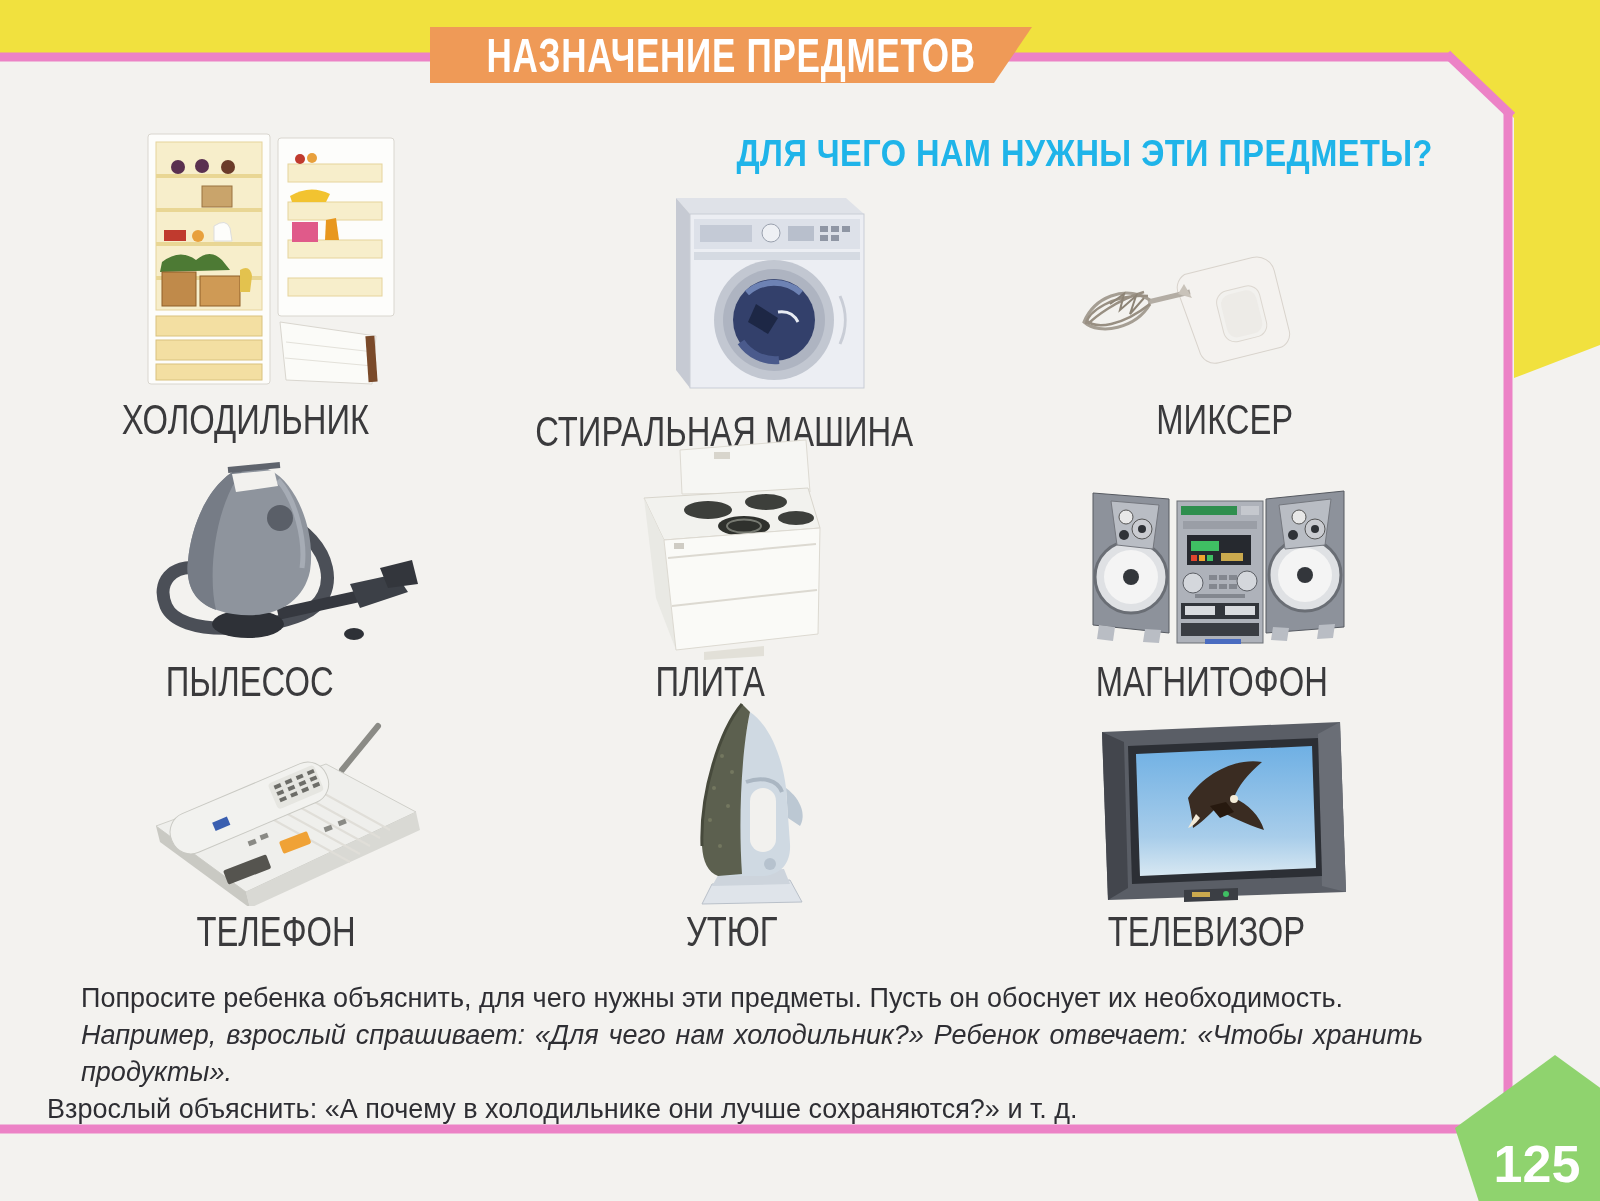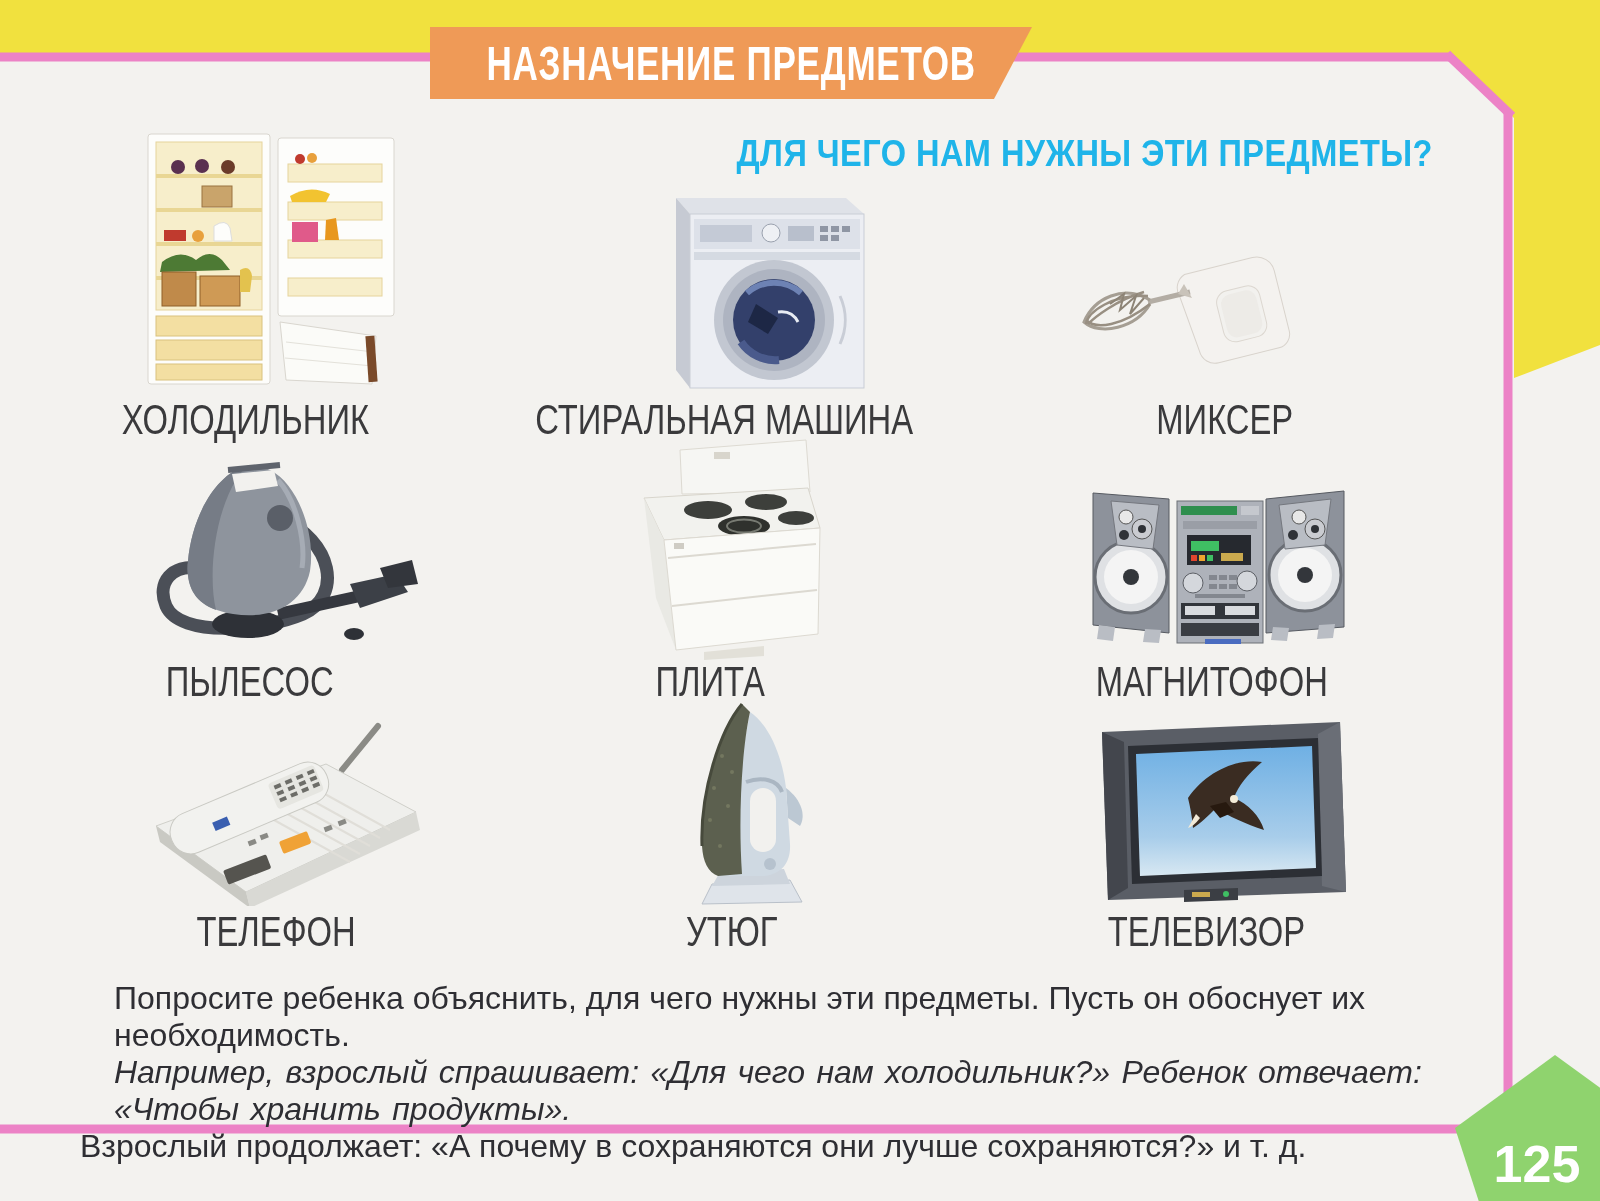--- a/index.html
+++ b/index.html
@@ -3,21 +3,21 @@
 <meta charset="utf-8">
 <style>
   html,body{margin:0;padding:0;background:#d8d8d8;}
   #stage{
     position:relative;width:1600px;height:1201px;overflow:hidden;
     background:#f3f2ef;
     font-family:"Liberation Sans", sans-serif;
   }
   #bg{position:absolute;left:0;top:0;}
   .band{
-    position:absolute;left:430px;top:27px;width:602px;height:72px;
+    position:absolute;left:430px;top:27px;width:602px;height:56px;
     background:#EF9A57;
     clip-path:polygon(0 0,100% 0,calc(100% - 38px) 100%,0 100%);
     display:flex;align-items:center;justify-content:center;
   }
   .band-title{
     color:#ffffff;font-weight:bold;font-size:48px;letter-spacing:1px;
     transform:scaleX(.73);white-space:nowrap;
   }
   .question{
     position:absolute;left:0;top:133px;width:1480px;text-align:right;
@@ -26,22 +26,22 @@
     display:inline-block;color:#1FB4E9;font-weight:bold;font-size:37px;
     transform:scaleX(.88);white-space:nowrap;letter-spacing:.5px;
   }
   .item-label{position:absolute;width:460px;text-align:center;}
   .item-label span{
     display:inline-block;font-size:42px;color:#3a3a3c;
     transform:scaleX(.78);white-space:nowrap;
   }
   .art{position:absolute;}
   .instructions{
-    position:absolute;left:80px;top:980px;width:1404px;
-    font-size:32px;line-height:37px;color:#2e2e33;
+    position:absolute;left:47px;top:980px;width:1404px;
+    font-size:27px;line-height:37px;color:#2e2e33;
   }
   .ind{padding-left:34px;}
   .just{word-spacing:2.5px;font-style:italic;}
 </style>
 </head>
 <body>
 
 <div id="stage">
 
   <svg id="bg" width="1600" height="1201" viewBox="0 0 1600 1201">
@@ -135,21 +135,21 @@
     </g>
     <line x1="118" y1="54" x2="76" y2="64" stroke="#b3ada4" stroke-width="5"></line>
     <path d="M112,46 l8,14 -14,-4 z" fill="#c9c3ba"></path>
     <path d="M78,62 C52,46 22,60 12,84 C28,98 64,90 78,66" fill="none" stroke="#a59e93" stroke-width="3"></path>
     <path d="M76,58 C40,56 16,74 14,86 M78,66 C50,88 24,92 14,82 M72,54 C44,62 22,80 16,86" fill="none" stroke="#988f82" stroke-width="2.5"></path>
     <path d="M72,60 l-14,16 6,-18 -16,14 4,-16 -14,10" stroke="#8d8476" stroke-width="2" fill="none"></path>
   </svg>
 
   <div class="item-label" style="left:15px;top:396px">
     <span>ХОЛОДИЛЬНИК</span></div>
-  <div class="item-label" style="left:482px;top:396px">
+  <div class="item-label" style="left:482px;top:408px">
     <span>СТИРАЛЬНАЯ МАШИНА</span></div>
   <div class="item-label" style="left:995px;top:396px">
     <span>МИКСЕР</span></div>
 
   <svg class="art" style="left:128px;top:456px" width="290" height="202" viewBox="0 0 290 202">
     <path d="M152,62 C205,85 215,140 175,158 C135,175 52,182 38,150 C28,126 45,108 70,112" fill="none" stroke="#4b4f57" stroke-width="13" stroke-linecap="round"></path>
     <path d="M70,112 C96,116 108,132 102,150" fill="none" stroke="#4b4f57" stroke-width="13" stroke-linecap="round"></path>
     <path d="M150,158 L232,140" stroke="#35383f" stroke-width="12"></path>
     <polygon points="222,128 268,118 280,136 232,152" fill="#3c4047"></polygon>
     <polygon points="252,112 284,104 290,128 260,132" fill="#33363c"></polygon>
@@ -324,16 +324,16 @@
   <div class="item-label" style="left:46px;top:908px">
     <span>ТЕЛЕФОН</span></div>
   <div class="item-label" style="left:502px;top:908px">
     <span>УТЮГ</span></div>
   <div class="item-label" style="left:977px;top:908px">
     <span>ТЕЛЕВИЗОР</span></div>
 
   <div class="instructions">
     <div class="ind">Попросите ребенка объяснить, для чего нужны эти предметы. Пусть он обоснует их необходимость.</div>
     <div class="ind just">Например, взрослый спрашивает: «Для чего нам холодильник?» Ребенок отвечает: «Чтобы хранить продукты».</div>
-    <div>Взрослый продолжает: «А почему в сохраняются они лучше сохраняются?» и т. д.</div>
+    <div>Взрослый объяснить: «А почему в холодильнике они лучше сохраняются?» и т. д.</div>
   </div>
 
 </div>
 
 </body></html>

